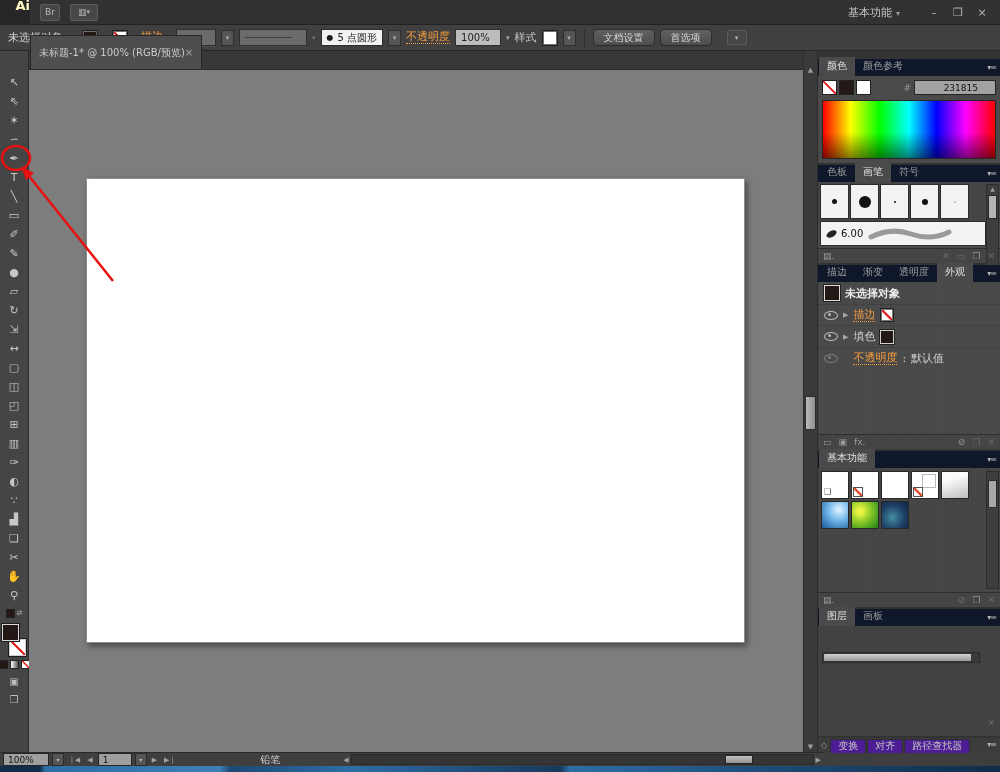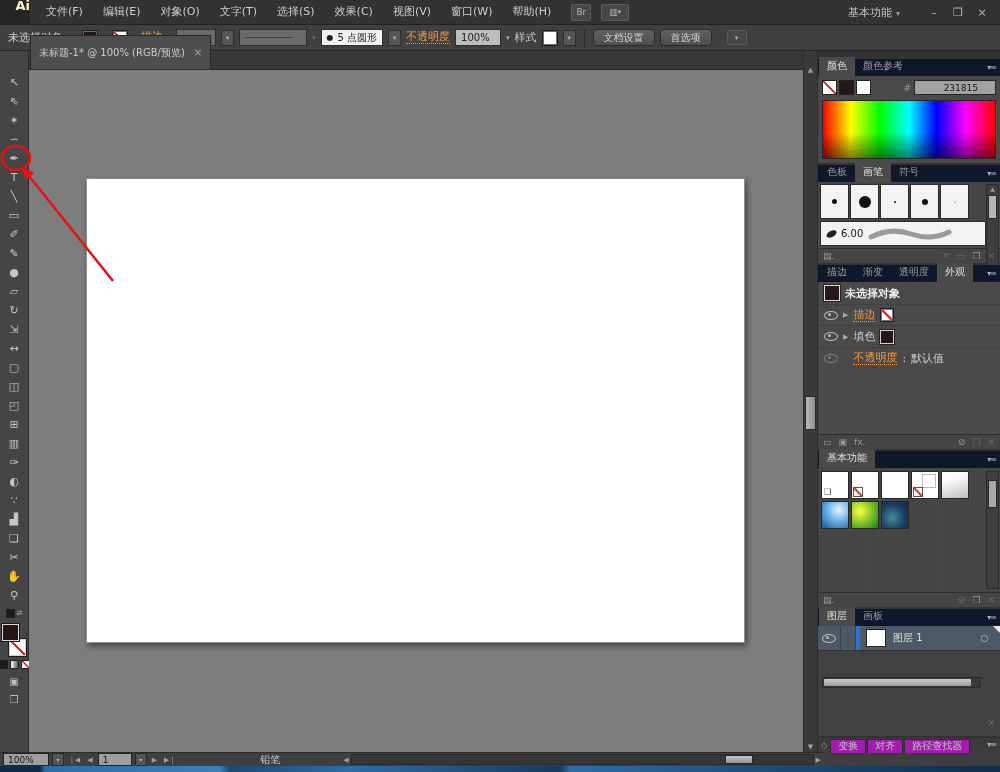--- a/index.html
+++ b/index.html
@@ -58,21 +58,21 @@
   .fs-mini{display:flex;gap:2px;margin-top:4px}
   .fs-mini span{width:7px;height:7px;border:1px solid #222;display:block}
   .mini-color{background:#231815}
   .mini-grad{background:linear-gradient(90deg,#fff,#555)}
   .mini-none{background:linear-gradient(to top right,#fff 40%,#d22 48%,#d22 56%,#fff 62%)}
   .mode-icon{margin-top:7px;font-size:10px;color:#bdbdbd}
   
   .center{flex:1;display:flex;flex-direction:column;min-width:0}
   .tabbar{height:18px;background:#383838;border-bottom:1px solid #2a2a2a;display:flex;align-items:flex-end}
   .doctab{margin-left:1px;height:17px;background:#4e4e4e;border:1px solid #282828;border-bottom:none;
-          display:flex;align-items:center;gap:9px;padding:8px 8px;font-size:10px;color:#cbcbcb}
+          display:flex;align-items:center;padding:8px 8px;font-size:10px;color:#cbcbcb}
   .doctab .close{color:#a5a5a5;font-size:10px}
   .canvas{flex:1;background:#7d7d7d;position:relative}
   .artboard{position:absolute;left:57px;top:108px;width:657px;height:463px;background:#fff;
             border:1px solid #8f8f8f;box-shadow:2px 3px 6px rgba(0,0,0,.45)}
   
   .vscroll{width:13px;background:#3a3a3a;border-left:1px solid #2c2c2c;border-right:1px solid #2c2c2c;
            position:relative}
   .vscroll .arr{position:absolute;left:0;width:100%;text-align:center;font-size:7px;color:#9b9b9b}
   .vscroll .arr.up{top:15px}.vscroll .arr.down{bottom:2px}
   .vthumb{position:absolute;left:1px;width:9px;top:345px;height:32px;background:linear-gradient(90deg,#b9b9b9,#8f8f8f);
@@ -155,21 +155,21 @@
   .lr-thumb{width:18px;height:16px;background:#fff;border:1px solid #222;margin-right:7px}
   .lr-name{color:#e4e4e4;font-size:10px}
   .lr-target{margin-left:auto;margin-right:12px;color:#cfcfcf;font-size:9px}
   .hscroll-small{margin:26px 20px 3px 4px;height:9px;background:#3a3a3a;border:1px solid #2b2b2b;position:relative}
   .hscroll-small .ht{position:absolute;left:1px;top:1px;bottom:1px;width:94%;
      background:linear-gradient(#cfcfcf,#9a9a9a);border-radius:1px}
   .layers-del{position:absolute;right:5px;bottom:8px;font-size:9px;color:#9a9a9a}
   
   .collapsed{margin-top:auto;height:15px;background:#3c3c3c;display:flex;align-items:center;gap:1px;
              padding-left:3px;position:relative}
-  .collapsed .ctab{background:#a21caf;border:1px solid #2d2d2d;border-bottom:none;height:13px;
+  .collapsed .ctab{background:#4c1d95;border:1px solid #2d2d2d;border-bottom:none;height:13px;
              display:inline-flex;align-items:center;padding:0 7px;font-size:10px;color:#c3c3c3}
   .cdiamond{font-size:8px;color:#9a9a9a;margin-right:2px}
   
   .statusbar{position:absolute;left:0;bottom:6px;width:818px;height:13px;background:#3f3f3f;
              border-top:1px solid #2a2a2a;display:flex;align-items:center;padding:0 3px;gap:3px}
   .sfield{height:11px;background:#9e9e9e;border:1px solid #242424;color:#151515;font-size:9px;
           display:flex;align-items:center;padding:0 4px}
   .sfield.zoom{width:36px}.sfield.board{width:24px}
   .sdd{width:10px;height:11px;background:#555;border:1px solid #2a2a2a;display:flex;align-items:center;
        justify-content:center;font-size:6px;color:#bbb}
@@ -184,31 +184,20 @@
   .sliver{position:absolute;left:0;bottom:0;width:100%;height:6px;
      background:linear-gradient(90deg,#0f2d49 0%,#0f2d49 4%,#2e6da6 4.5%,#3d7fb6 22%,#1c4a74 23%,#2e6da6 35%,#16395c 56%,#2e6da6 57%,#1c4a74 78%,#0f2d49 100%)}
   
   .annotation-svg{position:absolute;left:0;top:0;width:1000px;height:772px;pointer-events:none;z-index:60}
 </style>
 </head>
 <body>
 
 <div class="titlebar">
   <div class="ai-logo">Ai</div>
-  <nav class="menus">
-      <span class="menu-item">文件(F)</span>
-      <span class="menu-item">编辑(E)</span>
-      <span class="menu-item">对象(O)</span>
-      <span class="menu-item">文字(T)</span>
-      <span class="menu-item">选择(S)</span>
-      <span class="menu-item">效果(C)</span>
-      <span class="menu-item">视图(V)</span>
-      <span class="menu-item">窗口(W)</span>
-      <span class="menu-item">帮助(H)</span>
-    </nav>
   <span class="tb-icon">Br</span>
   <span class="tb-icon wide">
       <span>▥</span>
       <span class="dd-glyph">▾</span>
     </span>
   <div class="workspace">
     <span>基本功能</span><span class="dd-glyph">▾</span>
   </div>
   <div class="winbtns">
     <span>–</span>
@@ -472,30 +461,20 @@
       </div>
     </div>
 
     <div class="panel" style="flex:1;display:flex;flex-direction:column">
       <div class="ptabs">
         <span class="ptab active">图层</span>
           <span class="ptab">画板</span>
           <span class="pmenu">▾≡</span>
       </div>
       <div class="layers-content" style="flex:1;position:relative">
-        <div class="layer-row">
-          <span class="lr-cell lr-eye">
-              <span class="eye"></span>
-            </span>
-          <span class="lr-cell lr-lock"></span>
-          <span class="lr-bar"></span>
-          <span class="lr-thumb"></span>
-          <span class="lr-name">图层 1</span>
-          <span class="lr-target">○</span>
-        </div>
         <div class="hscroll-small">
             <span class="ht"></span>
           </div>
         <span class="layers-del dim">✕</span>
       </div>
     </div>
 
     <div class="collapsed">
       <span class="cdiamond">◇</span>
       <span class="ctab">变换</span>

